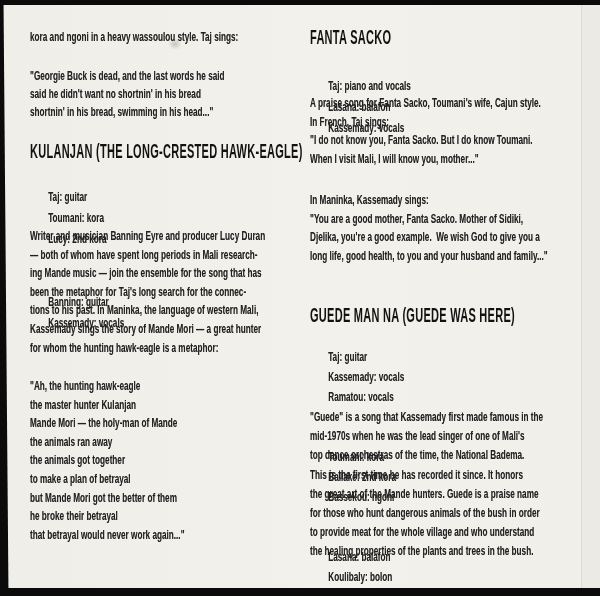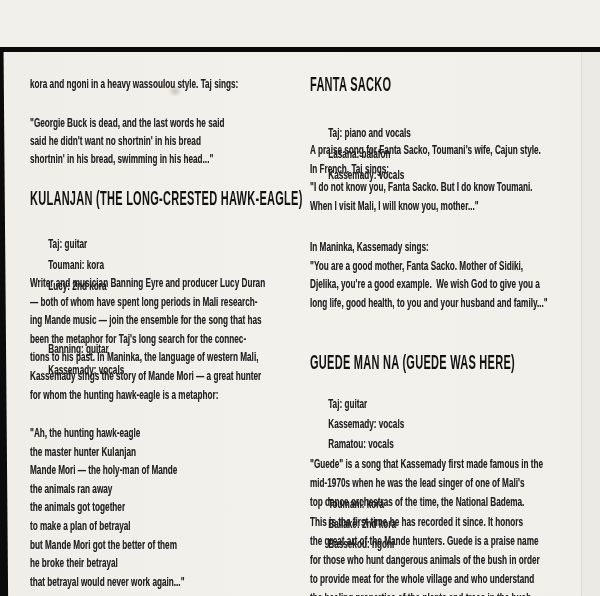--- a/index.html
+++ b/index.html
@@ -5,21 +5,20 @@
   html, body {
     margin: 0; padding: 0;
     width: 600px; height: 596px;
     overflow: hidden;
     background: #f2f0ea;
     font-family: "Liberation Sans", sans-serif;
   }
   .paper {
     position: absolute; inset: 0;
     background: linear-gradient(90deg, #f0eee8 0%, #f3f1eb 55%, #f1efe9 100%);
-    margin-top: 47px;
   }
   .bar-top    { position: absolute; left: 0; top: 0; width: 600px; height: 5px; background: #0b0b0b; }
   .bar-bottom { position: absolute; left: 0; top: 588px; width: 600px; height: 8px; background: #0b0b0b; }
   .bar-left   { position: absolute; left: 0; top: 0; width: 9px; height: 596px; background: #0b0b0b;
                 clip-path: polygon(0 0, 3.5px 0, 8.5px 100%, 0 100%); }
   .page-edge  { position: absolute; left: 581px; top: 5px; width: 19px; height: 583px;
                 background: #eceae4; border-left: 1px solid #dcdad4; }
   .smudge     { position: absolute; left: 168px; top: 38px; width: 14px; height: 12px;
                 background: radial-gradient(ellipse, rgba(150,145,135,.45), rgba(150,145,135,0) 70%);
                 border-radius: 50%; }

